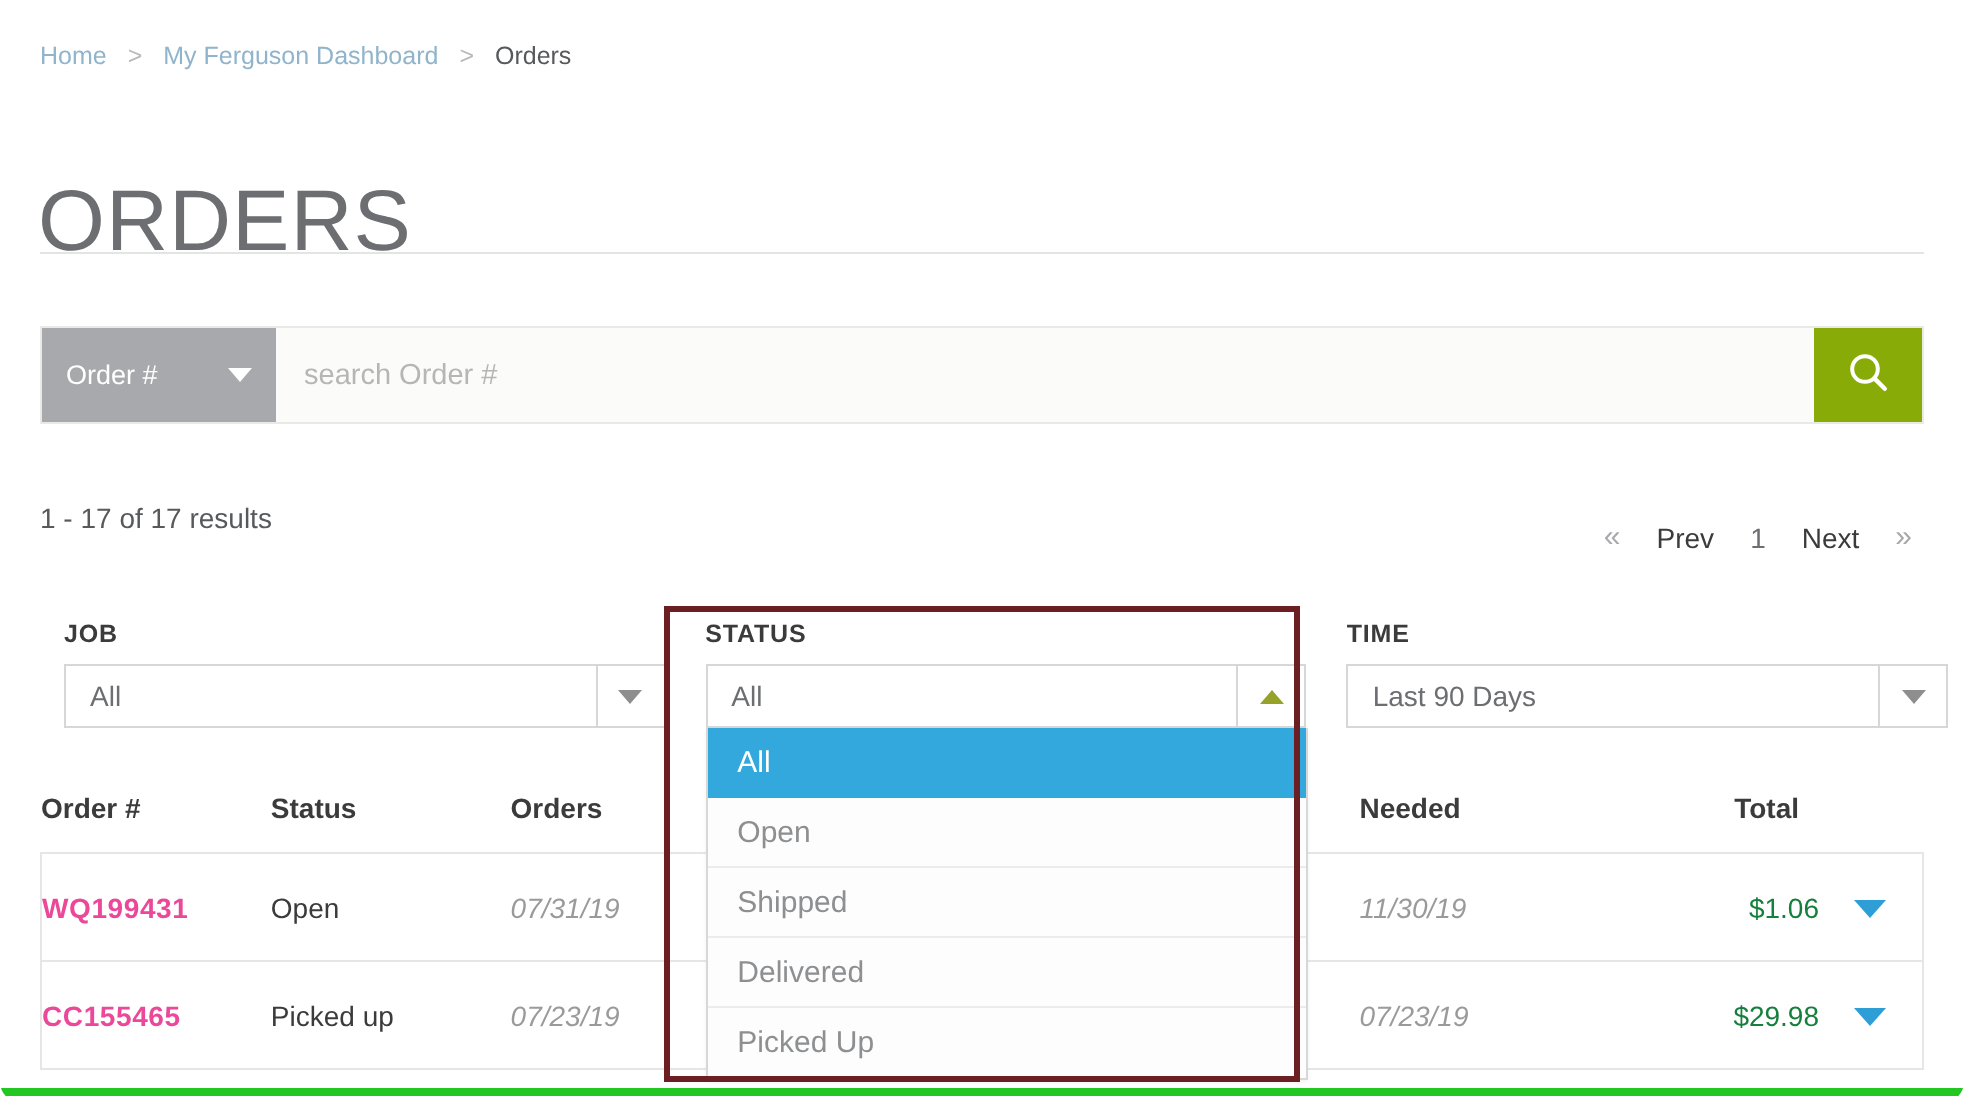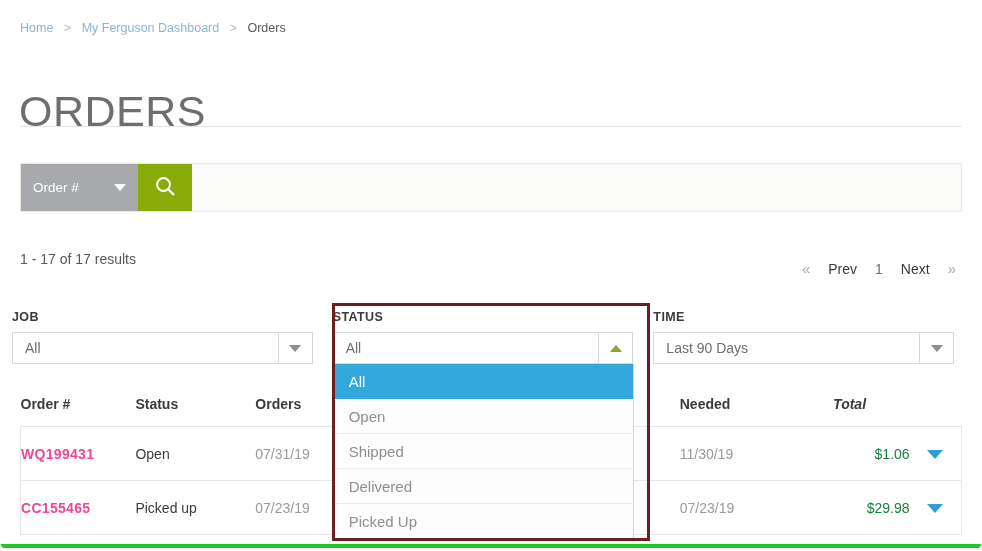--- a/index.html
+++ b/index.html
@@ -137,21 +137,21 @@
     cursor: pointer;
     text-decoration: none;
   }
   .pg.arrow { color: #a7a9ac; font-size: 15px; }
   .pg.num { color: #6d6e71; }
   .pg.strong { font-weight: 400; color: #3b3b3b; }
 
   
   .filters {
     position: absolute;
-    left: 12px;
+    left: 32px;
     top: 310px;
     width: 942px;
     display: flex;
     gap: 20px;
   }
   .filter {
     width: 301px;
     position: relative;
   }
   .filter-label {
@@ -251,31 +251,31 @@
   }
   .table td:first-child { border-left: 1px solid #e6e6e6; }
   .table td:last-child { border-right: 1px solid #e6e6e6; }
   .col-order   { width: 115px; padding-left: 16px; }
   .col-status  { width: 120px; }
   .col-ordered { width: 125px; }
   .col-job     { width: 300px; }
   .col-needed  { width: 120px; }
   .col-total   { width: 110px; text-align: right; padding-right: 10px; }
   .col-exp     { width: 52px; text-align: center; }
-  th.col-total { text-align: center; padding-right: 10px; font-style: italic; }
+  th.col-total { text-align: right; padding-right: 10px; }
   .order-link {
     color: #ec4899;
     font-weight: bold;
     letter-spacing: 0.3px;
     text-decoration: none;
     cursor: pointer;
     font-size: 14px;
   }
   .status-text { color: #3b3b3b; }
-  .muted { color: #9a9a9a; }
+  .muted { color: #9a9a9a; font-style: italic; }
   .total-text { color: #15803d; }
   .chev-blue {
     display: inline-block;
     width: 0; height: 0;
     border-left: 8px solid transparent;
     border-right: 8px solid transparent;
     border-top: 9px solid #2e9fd6;
     cursor: pointer;
   }
 
@@ -323,20 +323,21 @@
   </div>
 
   <h1 class="page-title">ORDERS</h1>
   <div class="title-rule"></div>
 
   <div class="searchbar">
     <div class="search-type">
       <span class="search-type-label">Order #</span>
       <span class="caret-down"></span>
     </div>
+    <input class="search-input" type="text" placeholder="search Order #" style="">
     <button class="search-btn">
       <span>
         <svg width="22" height="22" viewBox="0 0 22 22" aria-hidden="true">
           <circle cx="9.5" cy="9.5" r="6.4" fill="none" stroke="#ffffff" stroke-width="2"></circle>
           <line x1="14.2" y1="14.2" x2="19.4" y2="19.4" stroke="#ffffff" stroke-width="2.2" stroke-linecap="round"></line>
         </svg>
       </span>
     </button>
   </div>
 

